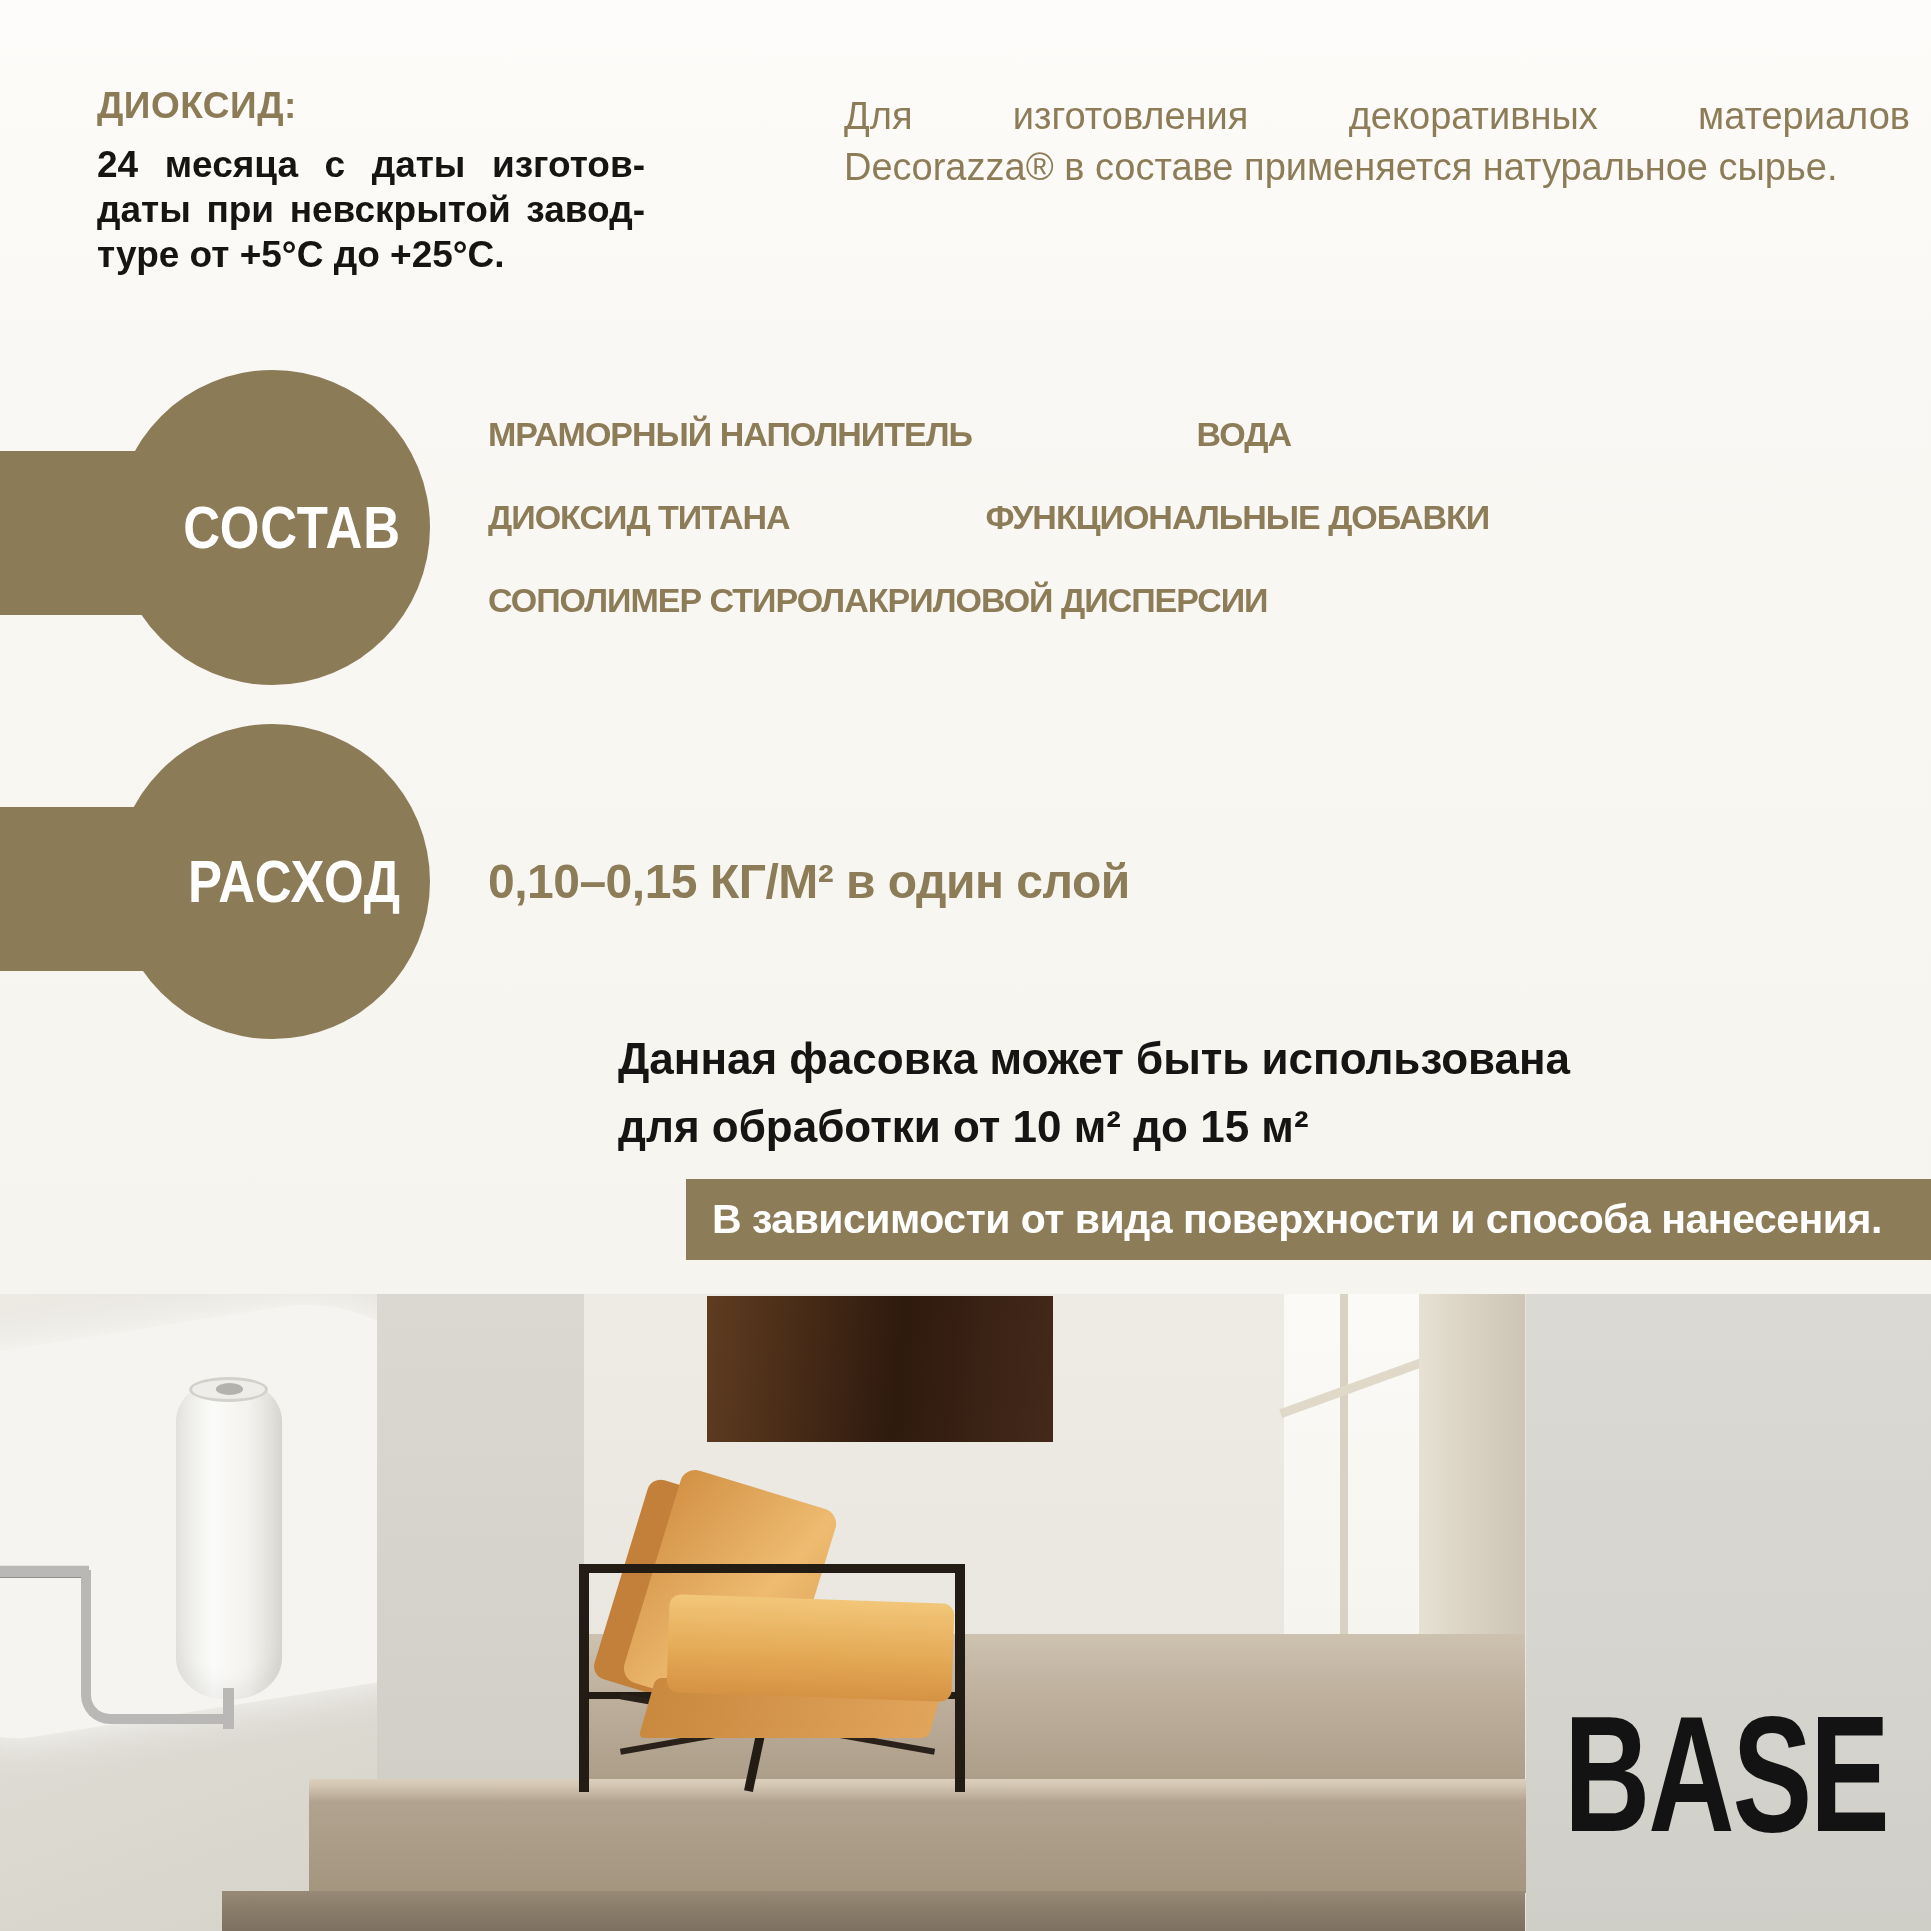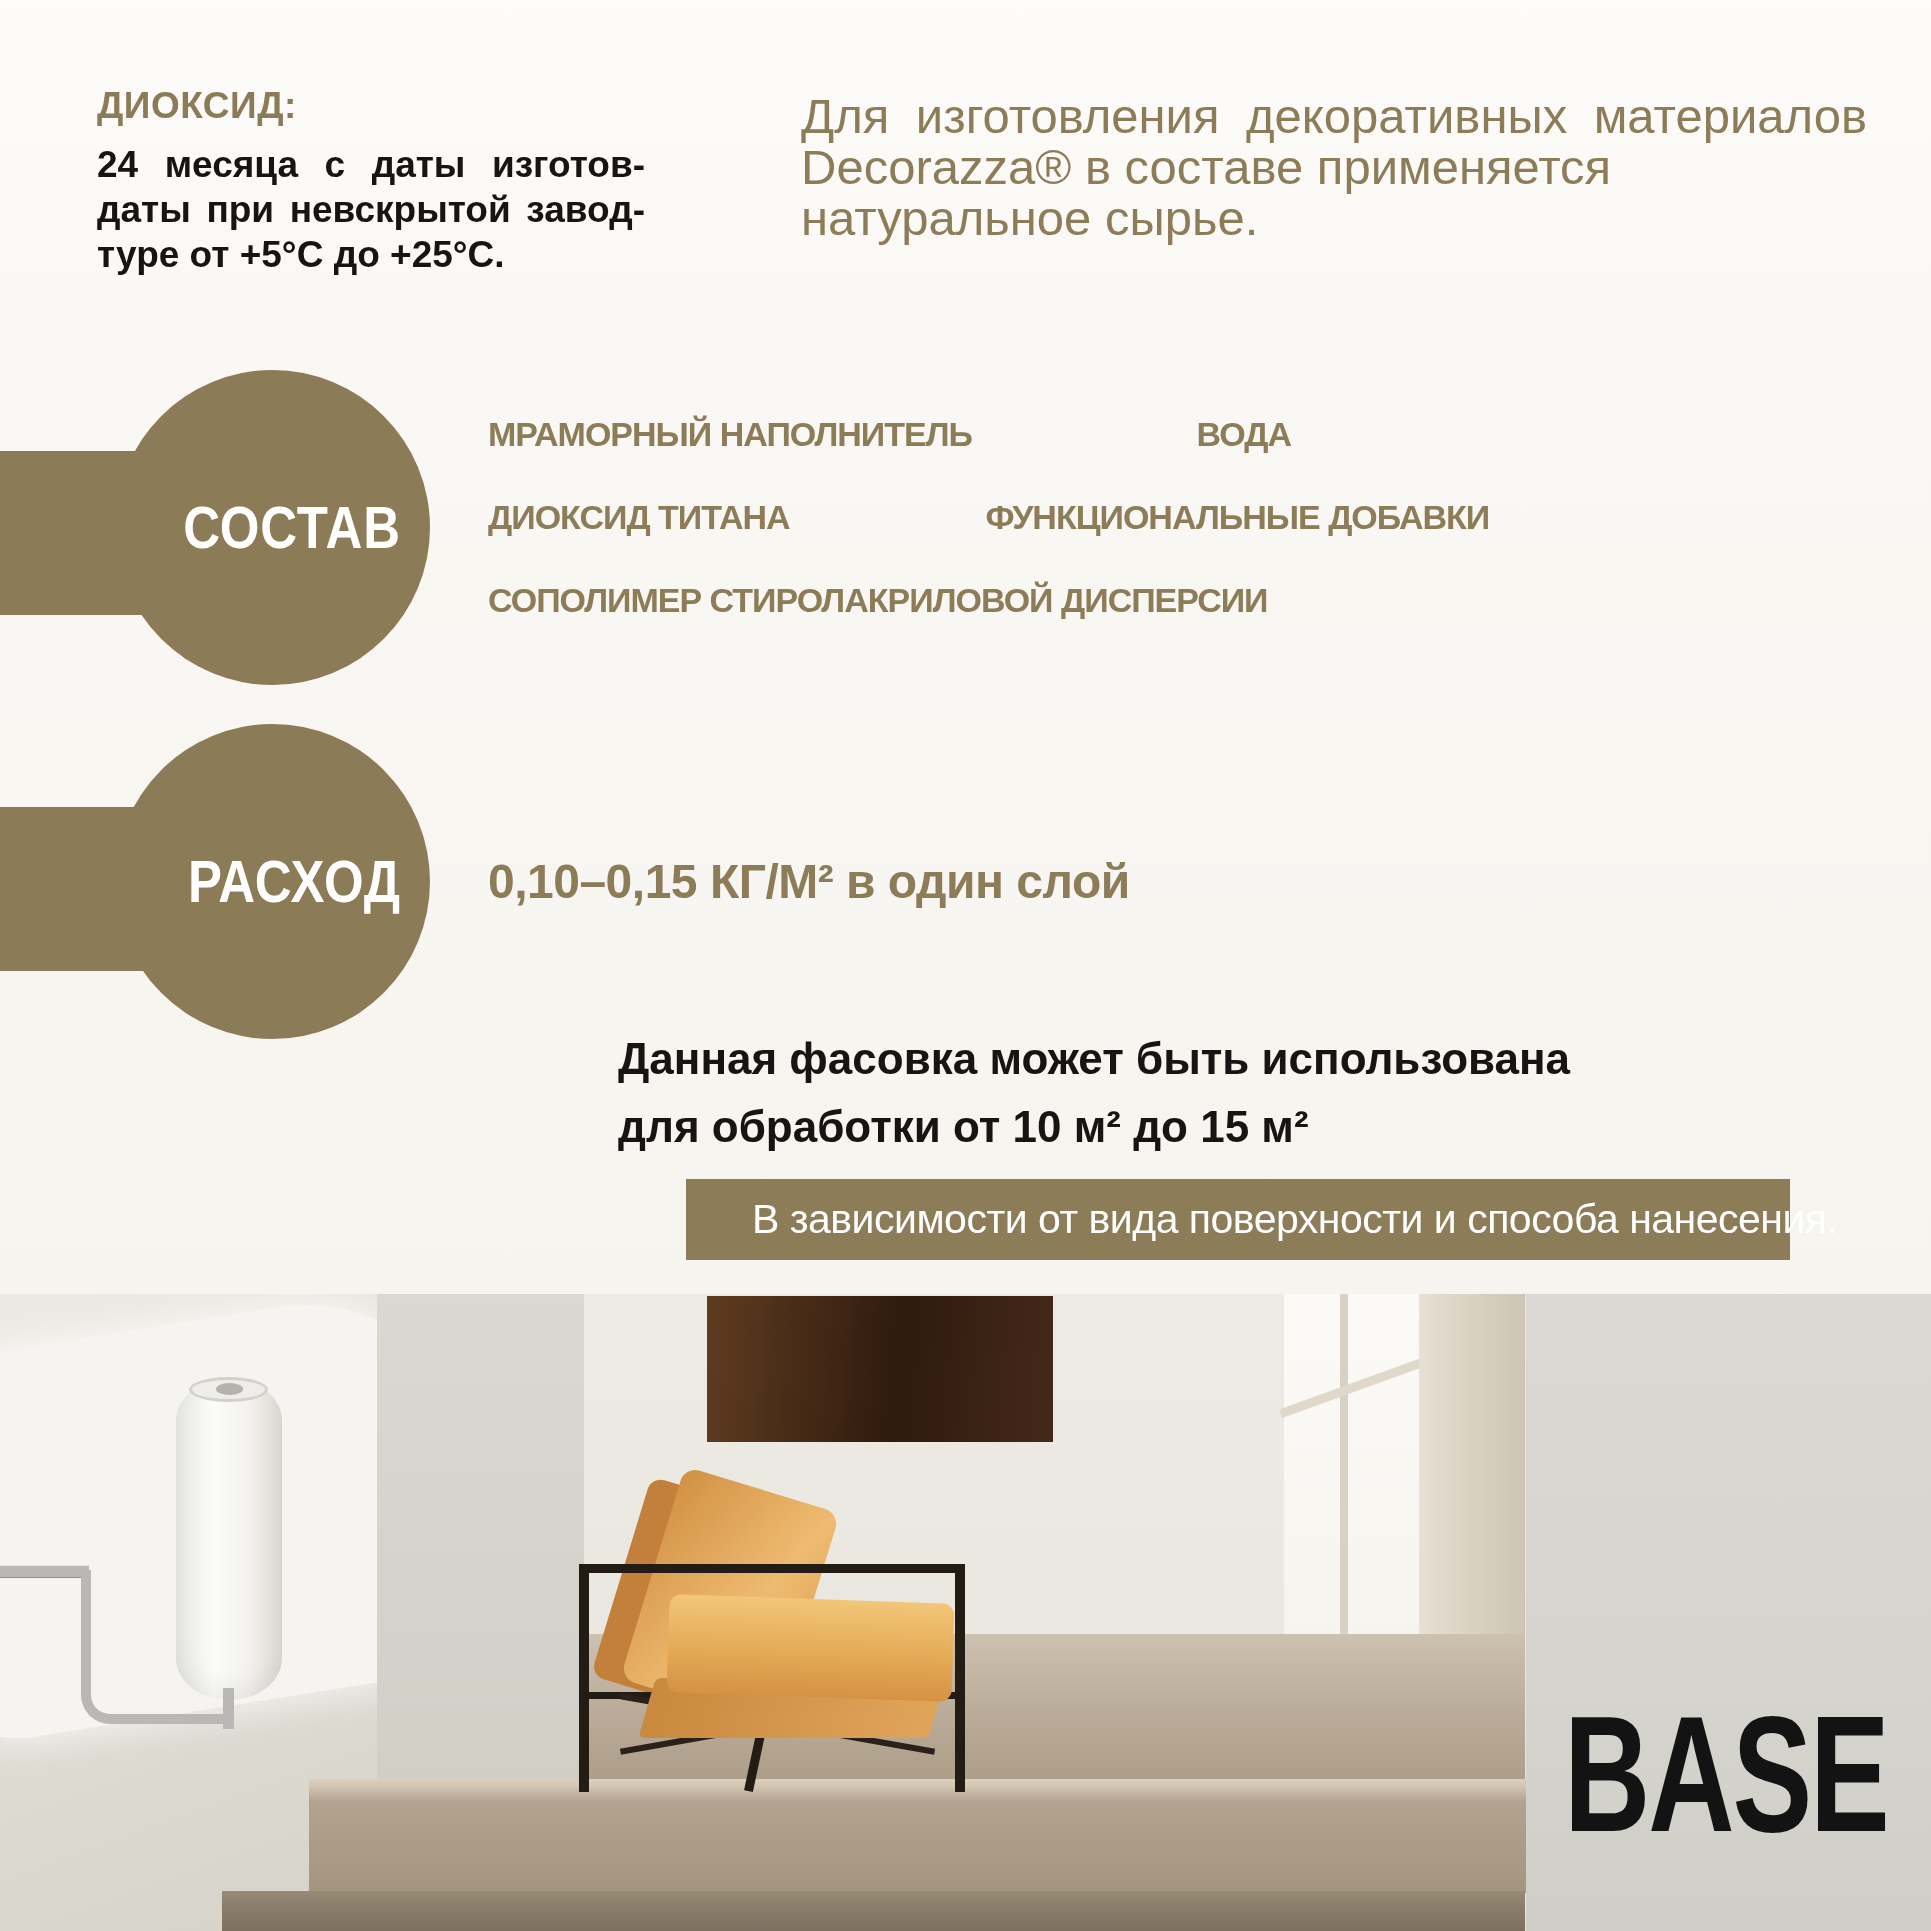--- a/index.html
+++ b/index.html
@@ -8,21 +8,21 @@
     font-family:"Liberation Sans", sans-serif;
     background:linear-gradient(180deg,#fdfcfa 0%,#faf8f4 18%,#f7f5f0 55%,#f4f2ed 100%);
   }
   
   .storage { position:absolute; left:97px; top:85px; width:548px; }
   .storage-heading { color:#8c7b57; font-size:37px; font-weight:bold; letter-spacing:0.5px; margin-bottom:15.4px; }
   .storage-lines { font-size:37px; font-weight:bold; color:#171513; line-height:45px; }
   .storage-lines .jline { text-align:justify; text-align-last:justify; }
   .storage-lines .lline { text-align:left; }
   
-  .intro { position:absolute; left:801px; top:91px; width:1066px; color:#8d7c58; font-size:49px; line-height:51px; }
+  .intro { position:absolute; left:844px; top:91px; width:1066px; color:#8d7c58; font-size:38px; line-height:51px; }
   .intro .jline { text-align:justify; text-align-last:justify; }
   
   .badge-bar { position:absolute; left:0; width:290px; height:164px; background:#8c7b57; }
   .bar-comp { top:451px; }
   .bar-cons { top:807px; }
   .badge-circle { position:absolute; left:115px; width:315px; height:315px; border-radius:50%;
     background:#8c7b57; display:flex; align-items:center; justify-content:flex-end; }
   .circ-comp { top:370px; }
   .circ-cons { top:724px; }
   .badge-label { color:#ffffff; font-size:60px; font-weight:bold; letter-spacing:1px;
@@ -31,22 +31,22 @@
   .comp-rows { position:absolute; left:488px; top:415px; width:1197px;
     color:#8d7c58; font-size:34px; font-weight:bold; letter-spacing:-1px; }
   .comp-row { height:46px; margin-bottom:37px; white-space:nowrap; }
   .comp-row .slot-a { display:inline-block; width:700px; }
   .comp-row .slot-b { display:inline-block; width:489px; }
   
   .cons-value { position:absolute; left:488px; top:854px; color:#8d7c58; font-size:48px; font-weight:bold; letter-spacing:-0.5px; white-space:nowrap; }
   
   .packaging { position:absolute; left:618px; top:1025px; color:#171513; font-size:44px; font-weight:bold; line-height:68px; }
   
-  .note-banner { position:absolute; left:686px; top:1179px; width:1104px; height:81px;
-    background:#8c7c58; display:flex; align-items:center; padding-left:66px; box-sizing:border-box; }
+  .note-banner { position:absolute; left:686px; top:1179px; width:1246px; height:81px;
+    background:#8c7c58; display:flex; align-items:center; padding-left:26px; box-sizing:border-box;font-weight:bold; }
   .note-banner .note-text { color:#ffffff; font-size:41px; letter-spacing:-0.5px; white-space:nowrap; }
   
   .photo { position:absolute; left:0; top:1294px; width:1931px; height:637px; overflow:hidden; background:#e7e5de; }
   .photo > div { position:absolute; }
   .left-wall { left:0; top:0; width:377px; height:637px;
     background:linear-gradient(160deg,#eceae3 0%,#e0ded6 45%,#d6d3ca 100%); }
   .paint-swath { left:-77px; top:29px; width:541px; height:386px; background:#f5f4f0;
     border-radius:58px 154px 116px 77px / 77px 135px 97px 58px; transform:rotate(-9deg);
     box-shadow:0 0 44px rgba(255,255,255,.85); }
   .roller-sleeve { left:176px; top:85px; width:106px; height:321px; border-radius:52px/42px;

